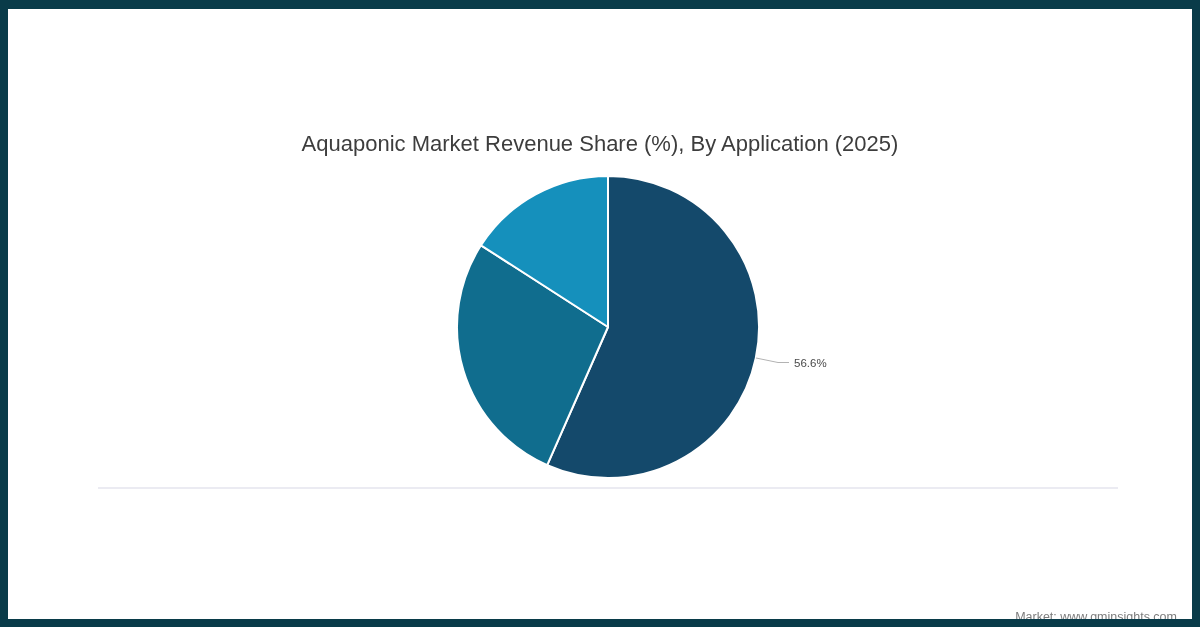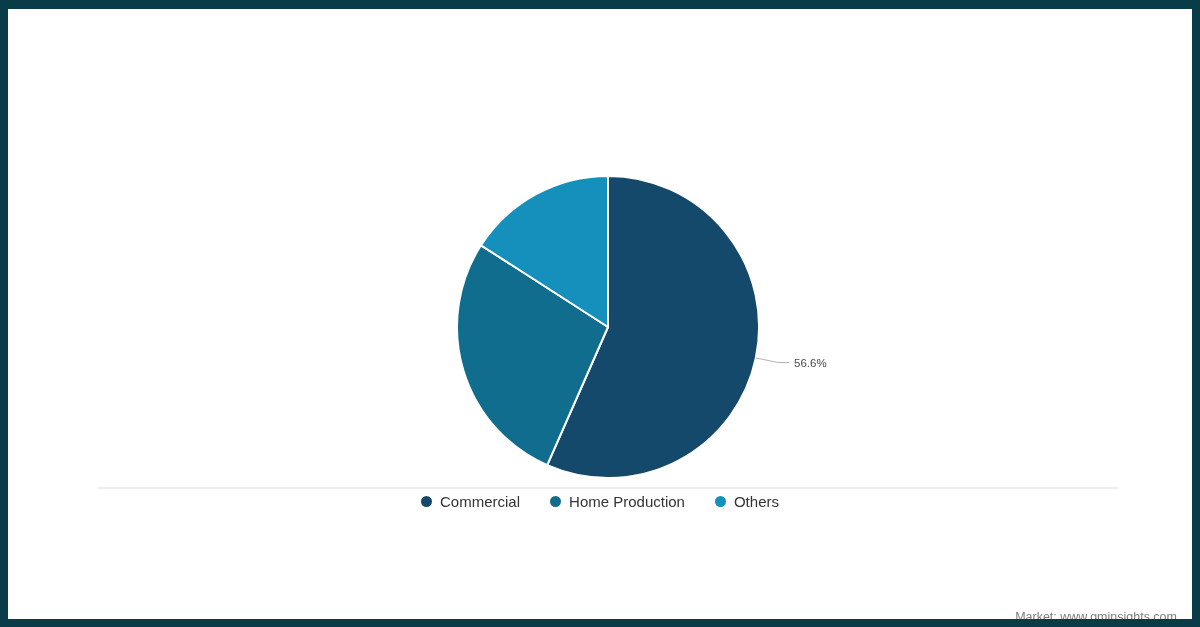--- a/index.html
+++ b/index.html
@@ -75,43 +75,30 @@
     font-size: 11.5px;
     fill: #4a4a4a;
     font-family: "Liberation Sans", sans-serif;
   }
 </style>
 </head>
 <body>
 
 <div class="canvas">
 
+  <div class="chart-title">Aquaponic Market Revenue Share (%), By Application (2025)</div>
 
   <svg class="pie-svg" width="1200" height="627" viewBox="0 0 1200 627">
     <g>
         <path d="M 600 318 L 600.0 167.0 A 151 151 0 1 1 539.2 456.2 Z" fill="#14496b" stroke="#ffffff" stroke-width="2" stroke-linejoin="round"></path>
         <path d="M 600 318 L 539.2 456.2 A 151 151 0 0 1 473.0 236.3 Z" fill="#106d8e" stroke="#ffffff" stroke-width="2" stroke-linejoin="round"></path>
         <path d="M 600 318 L 473.0 236.3 A 151 151 0 0 1 600.0 167.0 Z" fill="#1590bc" stroke="#ffffff" stroke-width="2" stroke-linejoin="round"></path>
       </g>
     <polyline points="748,349 770,353.5 781,353.5" fill="none" stroke="#b3b3b3" stroke-width="1"></polyline>
     <text x="786" y="357.5" class="data-label-text">56.6%</text>
   </svg>
 
   <div class="divider"></div>
 
-  <div class="legend">
-    <div class="legend-item">
-      <span class="legend-dot" style="background: rgb(20, 73, 107);"></span>
-      <span class="legend-label">Commercial</span>
-    </div>
-    <div class="legend-item">
-      <span class="legend-dot" style="background: rgb(16, 109, 142);"></span>
-      <span class="legend-label">Home Production</span>
-    </div>
-    <div class="legend-item">
-      <span class="legend-dot" style="background: rgb(21, 144, 188);"></span>
-      <span class="legend-label">Others</span>
-    </div>
-  </div>
 
   <div class="source-note">Market: www.gminsights.com</div>
 
 </div>
 
 </body></html>

